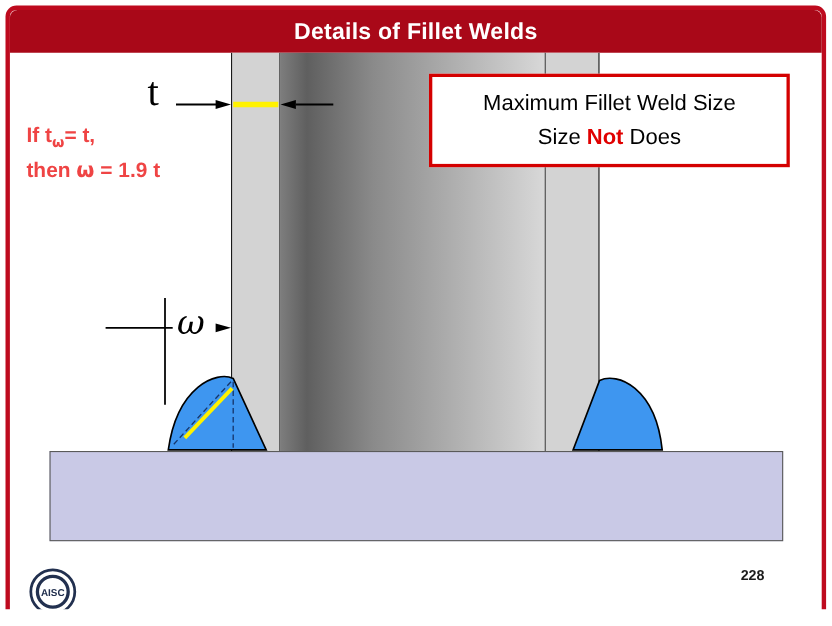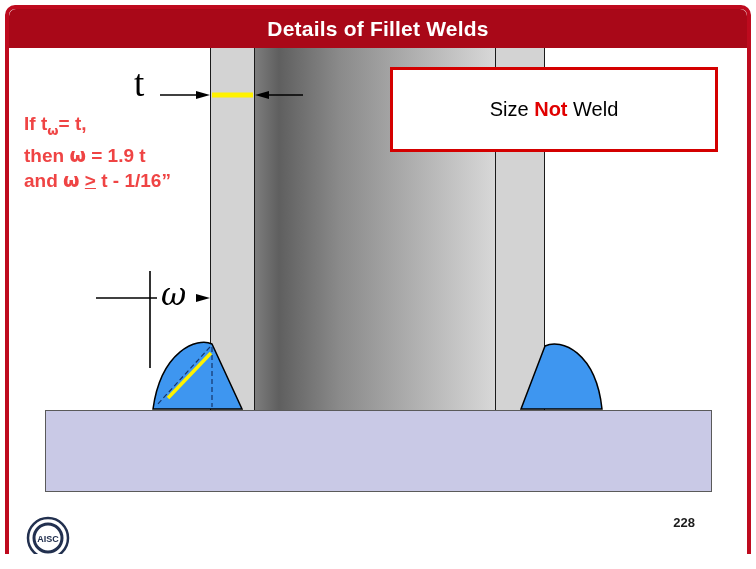--- a/index.html
+++ b/index.html
@@ -59,25 +59,25 @@
   <div class="strip right"></div>
   <div class="column"></div>
   <div class="baseplate"></div>
 
   <div class="dim-t">t</div>
   <div class="dim-w">ω</div>
 
   <div class="notes">
     <div><span>If t</span><sub class="omega">ω</sub><span>= t,</span></div>
     <div><span>then </span><span class="omega">ω</span><span> = 1.9 t</span></div>
-    <div><span>and </span><span class="omega">ω</span> <span class="ge">&gt;</span><span> t - 1/16”</span></div>
   </div>
 
   <div class="callout">
-    <div class="l2"><span>Size </span><span class="em">Not</span><span> Weld</span></div>
+    <div class="l1">Maximum Fillet Weld Size</div>
+    <div class="l2"><span>Size </span><span class="em">Not</span><span> Does</span></div>
   </div>
 
   <svg class="overlay" width="756" height="569" viewBox="0 0 756 569">
 
     <g>
       <line x1="160" y1="95" x2="197" y2="95" stroke="#000" stroke-width="1.6"></line>
       <polygon points="210,95 196,91 196,99" fill="#000"></polygon>
       <rect x="212" y="92.5" width="41" height="5" fill="#FFF200"></rect>
       <polygon points="255,95 269,91 269,99" fill="#000"></polygon>
       <line x1="269" y1="95" x2="303" y2="95" stroke="#000" stroke-width="1.6"></line>

